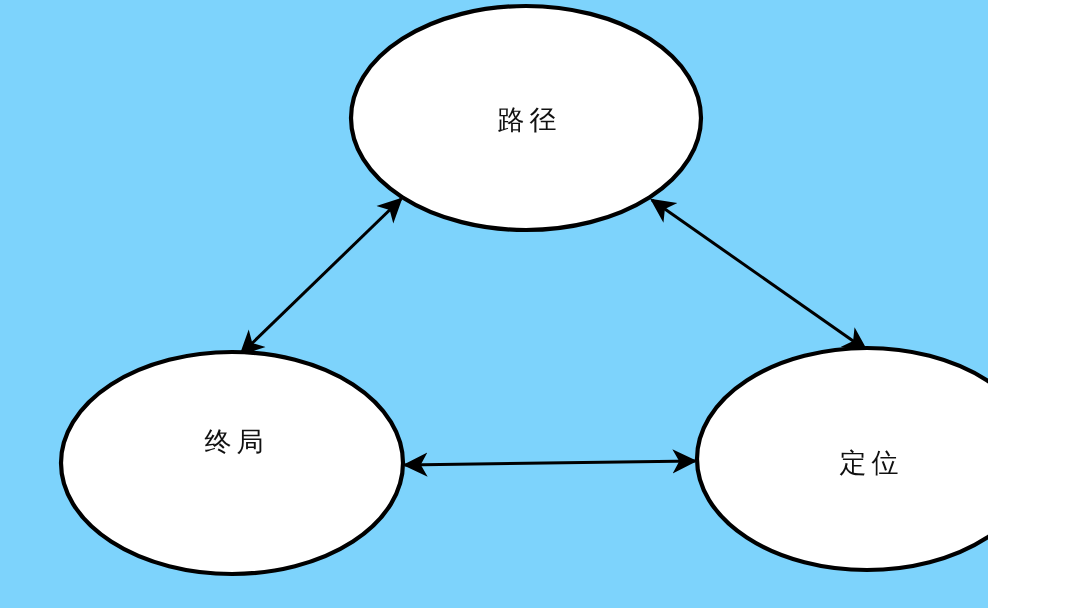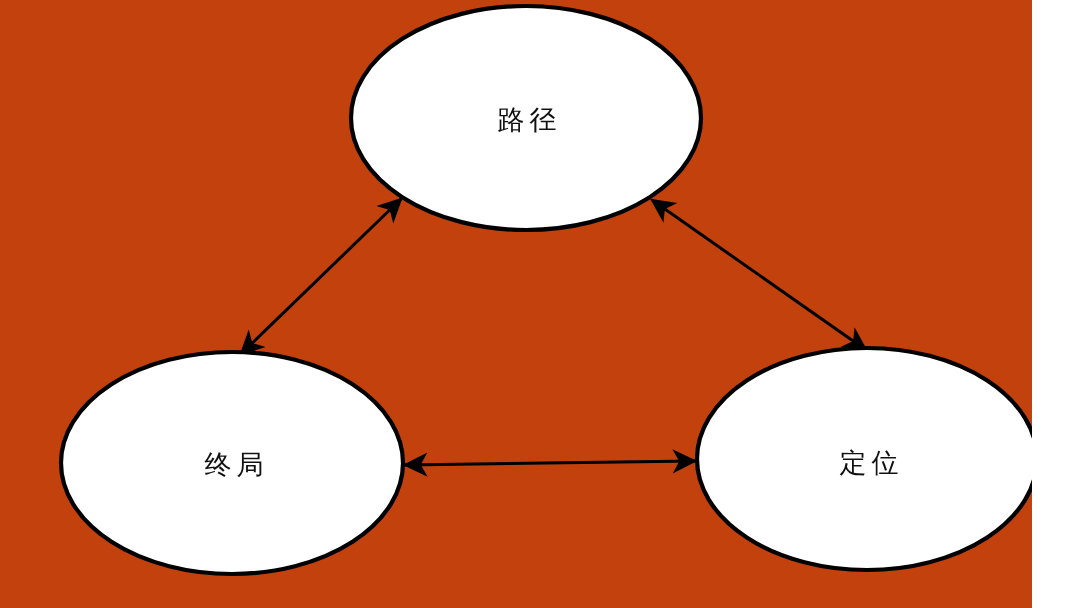--- a/index.html
+++ b/index.html
@@ -7,23 +7,22 @@
     padding: 0;
     background: #ffffff;
   }
   body {
     font-family: "Liberation Serif", "DejaVu Serif", serif;
   }
   #canvas {
     position: relative;
     width: 988px;
     height: 608px;
-    background: #c2410c;
+    background: #7dd3fc;
     overflow: hidden;
-    padding-left: 44px;
   }
   #diagram-svg {
     position: absolute;
     top: 0;
     left: 0;
     width: 1080px;
     height: 608px;
     display: block;
   }
   .node-ellipse {
@@ -75,17 +74,17 @@
       <ellipse class="node-ellipse" cx="526" cy="118" rx="175" ry="112"></ellipse>
 
       <ellipse class="node-ellipse" cx="232" cy="463" rx="171" ry="111"></ellipse>
 
       <ellipse class="node-ellipse" cx="867" cy="459" rx="170" ry="111"></ellipse>
     </g>
   </svg>
 
   <div class="node-label" style="left:527px; top:120px;">路径</div>
 
-  <div class="node-label" style="left:234px; top:465px;">终局</div>
+  <div class="node-label" style="left:234px; top:442px;">终局</div>
 
   <div class="node-label" style="left:869px; top:463px;text-align:center;">定位</div>
 
 </div>
 
 </body></html>

